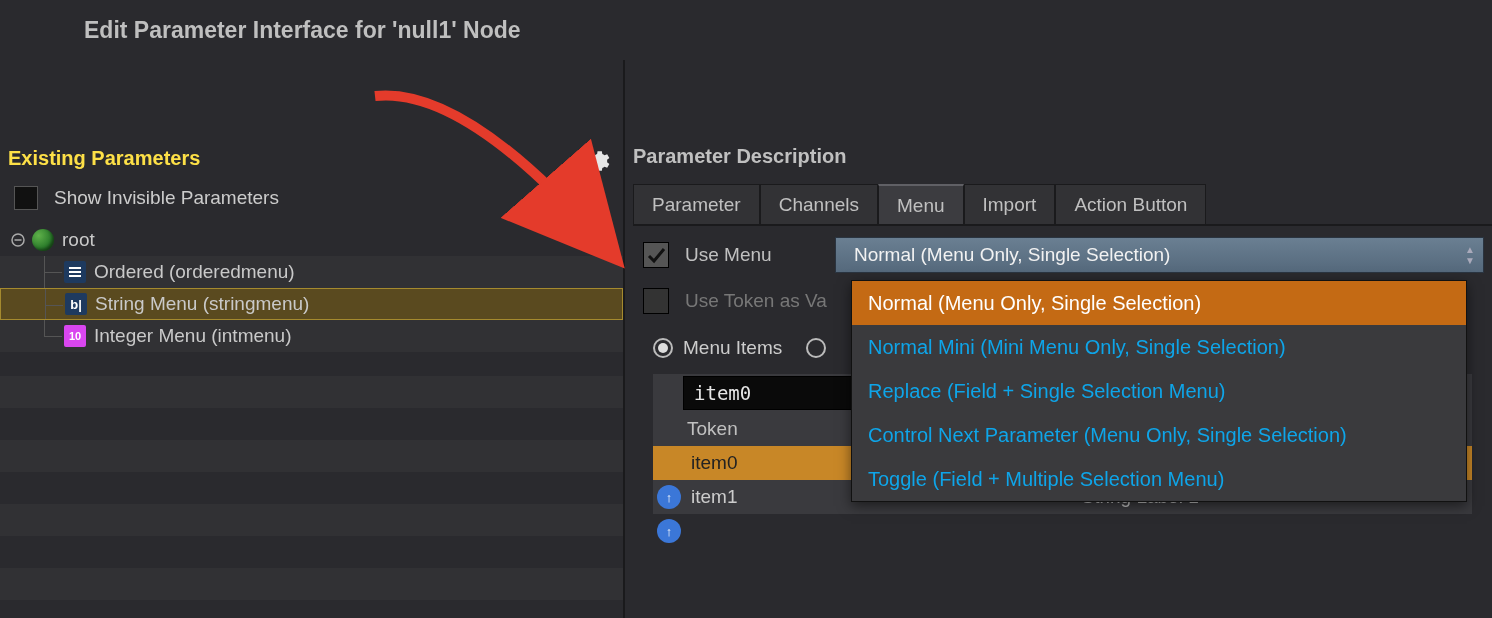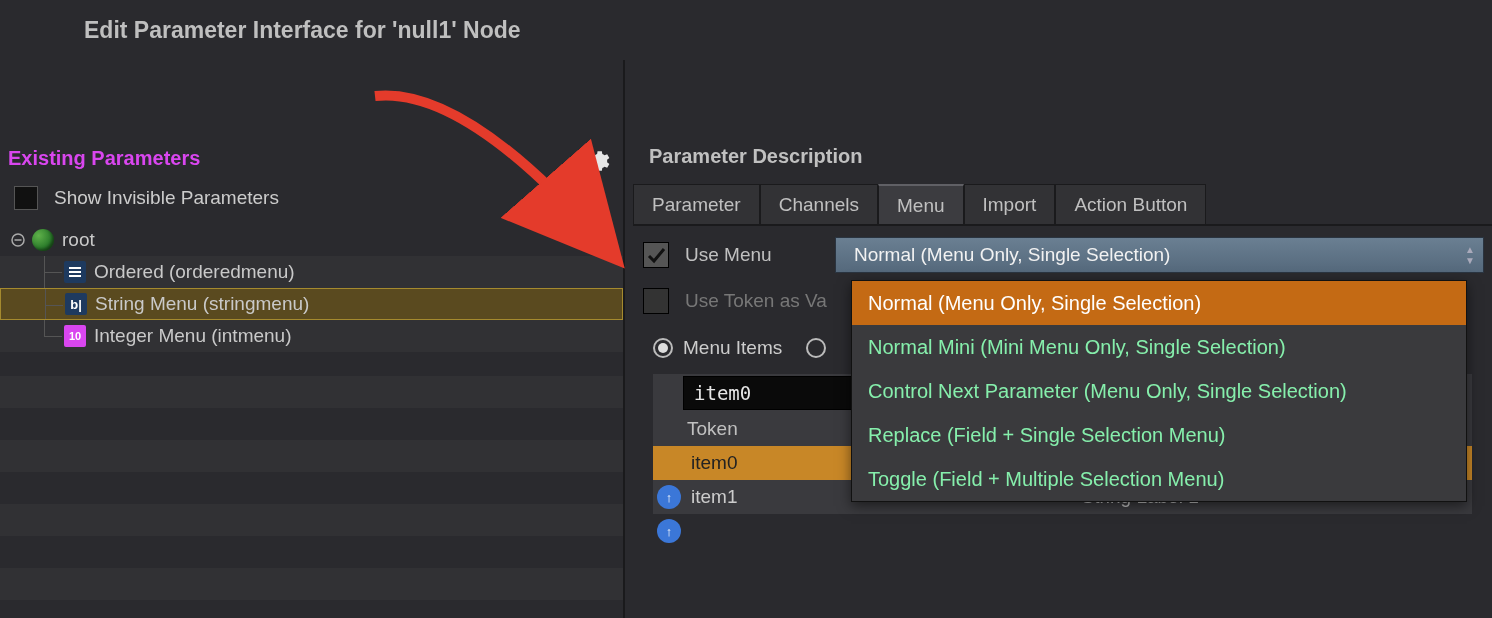--- a/index.html
+++ b/index.html
@@ -39,21 +39,21 @@
     position: relative;
     padding-top: 0;
   }
   .section-header {
     height: 34px;
     display: flex;
     align-items: center;
     padding-left: 8px;
     font-size: 20px;
     font-weight: 600;
-    color: #d946ef;
+    color: #fde047;
   }
   .section-row {
     height: 40px;
     display: flex;
     align-items: center;
     padding-right: 8px;
     position:relative;
   }
   .gear-btn {
     width: 32px; height: 32px;
@@ -116,21 +116,21 @@
     background: repeating-linear-gradient(
       to bottom,
       #2a2a2e 0px, #2a2a2e 32px,
       #313134 32px, #313134 64px
     );
   }
 
   
   .rpad { padding-top: 78px; position:relative; }
   .rsection-header {
-    position:absolute; top:85px; left:24px;
+    position:absolute; top:85px; left:8px;
     font-size:20px; font-weight:600; color:#c0c0c0;
   }
   .tabs {
     position:absolute; top: 124px; left: 8px; right:0;
     height: 42px;
     display:flex;
     background:#2a2a2e;
     border-bottom:2px solid #1a1a1c;
   }
   .tab {
@@ -247,21 +247,21 @@
     background:#3a3a3d;
     border:1px solid #111;
     box-shadow: 0 4px 12px rgba(0,0,0,0.5);
     z-index: 50;
   }
   .popup-item {
     height:44px;
     display:flex;align-items:center;
     padding-left:16px;
     font-size:20px;
-    color:#86efac;
+    color:#0ea5e9;
     cursor:pointer;
   }
   .popup-item.hl { background:#c46a14; color:#fff; }
 
   
   .arrow-svg {
     position:absolute;
     top: 56px; left: 355px;
     width: 300px; height: 220px;
     z-index: 40;
@@ -397,22 +397,22 @@
           </div>
           <div class="items-row">
             <div class="up-btn">↑</div>
           </div>
         </div>
       </div>
 
       <div class="popup">
         <div class="popup-item hl">Normal (Menu Only, Single Selection)</div>
         <div class="popup-item">Normal Mini (Mini Menu Only, Single Selection)</div>
+        <div class="popup-item">Replace (Field + Single Selection Menu)</div>
         <div class="popup-item">Control Next Parameter (Menu Only, Single Selection)</div>
-        <div class="popup-item">Replace (Field + Single Selection Menu)</div>
         <div class="popup-item">Toggle (Field + Multiple Selection Menu)</div>
       </div>
     </div>
   </div>
 
   <svg class="arrow-svg" viewBox="0 0 300 220">
     <defs>
       <marker id="ah" markerWidth="12" markerHeight="12" refX="9" refY="6" orient="auto">
         <path d="M0,0 L12,6 L0,12 Z" fill="#e43b2b"></path>
       </marker>

